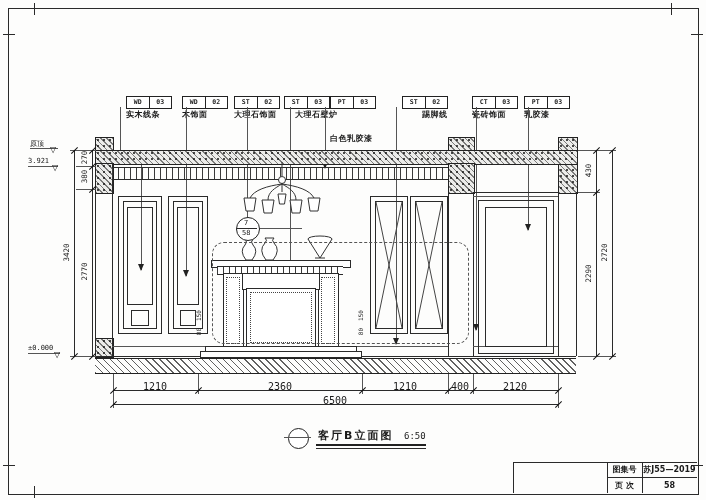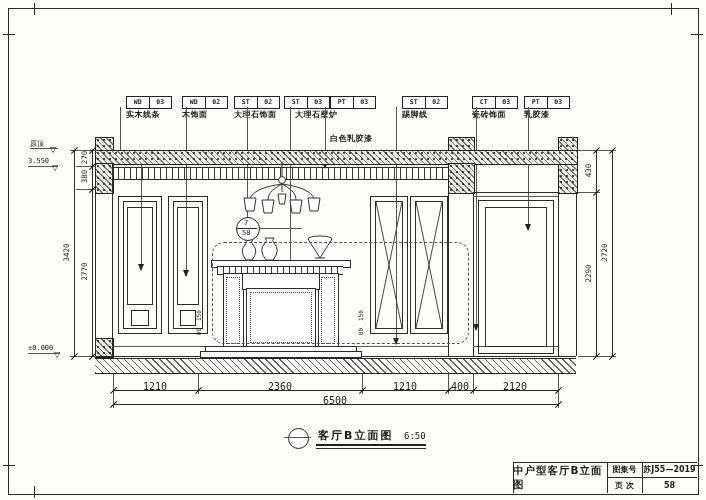--- a/index.html
+++ b/index.html
@@ -76,21 +76,21 @@
   <div class="tagbox" style="left:330px;top:96px;">
     <span class="cell">PT</span>
     <span class="cell">03</span>
   </div>
   <div class="tagdesc" style="left:330px;top:109px;margin-top:24px;">白色乳胶漆</div>
 
   <div class="tagbox" style="left:402px;top:96px;">
     <span class="cell">ST</span>
     <span class="cell">02</span>
   </div>
-  <div class="tagdesc" style="left:402px;top:109px;">踢脚线</div>
+  <div class="tagdesc" style="left:422px;top:109px;">踢脚线</div>
 
   <div class="tagbox" style="left:472px;top:96px;">
     <span class="cell">CT</span>
     <span class="cell">03</span>
   </div>
   <div class="tagdesc" style="left:472px;top:109px;">瓷砖饰面</div>
 
   <div class="tagbox" style="left:524px;top:96px;">
     <span class="cell">PT</span>
     <span class="cell">03</span>
@@ -255,21 +255,21 @@
   <span class="vdim" style="left:64px;top:172px;">380</span>
   <span class="vdim" style="left:64px;top:267px;">2770</span>
   <div class="vl" style="left:74px;top:150px;height:206px;"></div>
   <div class="tick" style="left:70px;top:150px;"></div>
   <div class="tick" style="left:70px;top:356px;"></div>
   <span class="vdim" style="left:46px;top:248px;">3420</span>
 
   <span class="lvltxt" style="left:30px;top:139px;">原顶</span>
   <div class="hl thin" style="left:30px;top:148px;width:28px;"></div>
   <span class="tri" style="left:50px;top:146px;">▽</span>
-  <span class="lvltxt" style="left:28px;top:157px;">3.550</span>
+  <span class="lvltxt" style="left:28px;top:157px;">3.921</span>
   <div class="hl thin" style="left:28px;top:166px;width:30px;"></div>
   <span class="tri" style="left:52px;top:164px;">▽</span>
   <span class="lvltxt" style="left:28px;top:344px;">±0.000</span>
   <div class="hl thin" style="left:28px;top:353px;width:32px;"></div>
   <span class="tri" style="left:54px;top:351px;">▽</span>
 
   <div class="hl thin" style="left:578px;top:150px;width:38px;"></div>
   <div class="hl thin" style="left:578px;top:192px;width:22px;"></div>
   <div class="hl thin" style="left:578px;top:356px;width:38px;"></div>
   <div class="vl" style="left:596px;top:150px;height:206px;"></div>
@@ -288,23 +288,20 @@
   <span style="position:absolute;left:318px;top:428px;font-size:11px;font-weight:bold;letter-spacing:2px;">客厅B立面图</span>
   <span style="position:absolute;left:404px;top:431px;font-size:9px;font-family:'DejaVu Sans Mono',monospace;">6:50</span>
   <div style="position:absolute;left:316px;top:444px;width:110px;height:2px;background:#222;"></div>
   <div class="hl" style="left:316px;top:448px;width:110px;"></div>
 
   <div class="hl" style="left:513px;top:462px;width:184px;"></div>
   <div class="vl" style="left:513px;top:462px;height:31px;"></div>
   <div class="vl" style="left:607px;top:462px;height:31px;"></div>
   <div class="vl" style="left:642px;top:462px;height:31px;"></div>
   <div class="hl" style="left:607px;top:477px;width:90px;"></div>
-  <div class="tb-text" style="left:513px;top:462px;width:94px;height:31px;font-size:10.5px;font-weight:bold;letter-spacing:1px;">
-    <span>中户型客厅B立面图</span>
-  </div>
   <div class="tb-text" style="left:607px;top:462px;width:35px;height:15px;font-size:8px;font-weight:bold;">
     <span>图集号</span>
   </div>
   <div class="tb-text" style="left:642px;top:462px;width:55px;height:15px;font-size:8px;font-weight:bold;">
     <span>苏J55—2019</span>
   </div>
   <div class="tb-text" style="left:607px;top:477px;width:35px;height:16px;font-size:8px;font-weight:bold;">
     <span>页 次</span>
   </div>
   <div class="tb-text" style="left:642px;top:477px;width:55px;height:16px;font-size:8px;font-weight:bold;">

